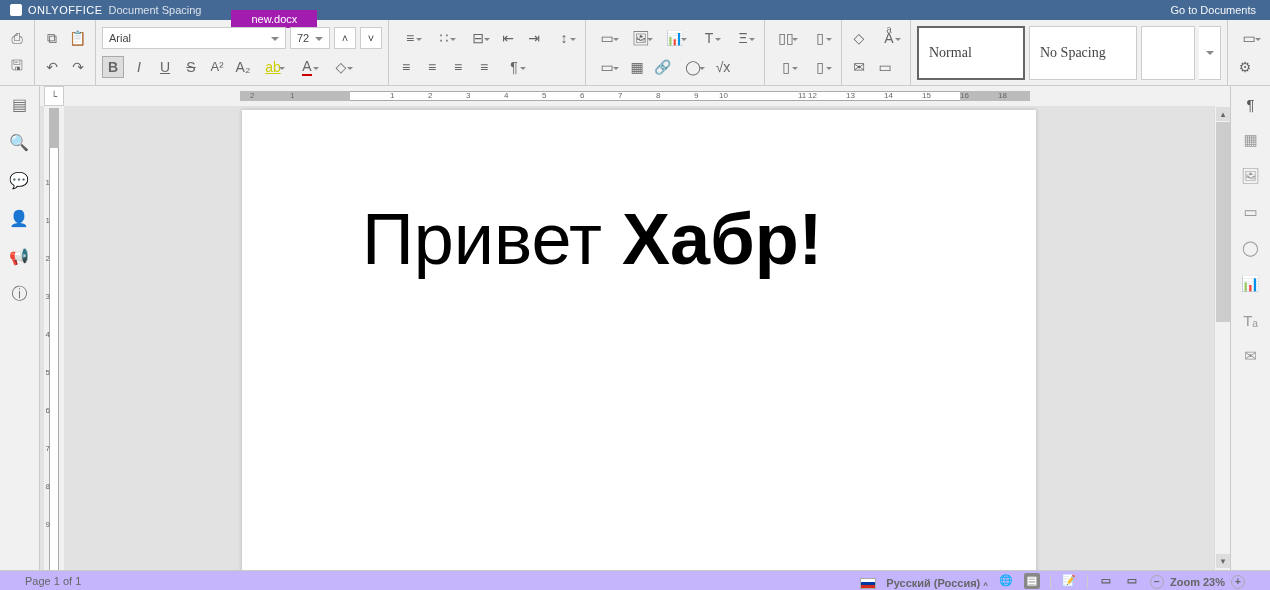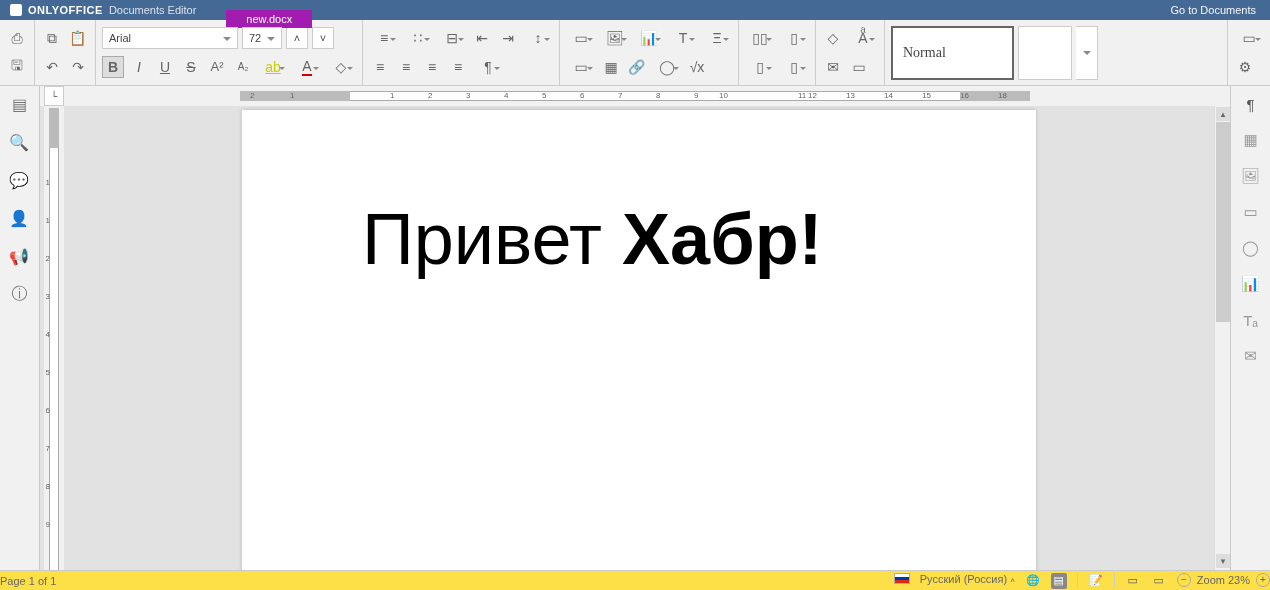--- a/index.html
+++ b/index.html
@@ -2,39 +2,39 @@
 <html><head>
 <meta charset="utf-8">
 <style>
 * { box-sizing: border-box; margin: 0; padding: 0; }
 body { font-family: Arial, sans-serif; font-size: 11px; color: #444; width: 1270px; height: 590px; overflow: hidden; background: #f1f1f1; }
 
 
 .titlebar { height: 20px; background: #446995; display: flex; align-items: center; color: #fff; font-size: 11px; }
 .titlebar .logo { display: flex; align-items: center; padding: 0 10px; gap: 6px; }
 .titlebar .logoico { width: 12px; height: 12px; background: #fff; border-radius: 2px; position: relative; }
-.titlebar .app { font-weight: bold; letter-spacing: .5px; }
+.titlebar .app { font-weight: normal; letter-spacing: .5px; }
 .titlebar .sub { opacity: .8; }
 .titlebar .tab { background: #a21caf; padding: 3px 20px; margin-left: 20px; position: relative; margin-top: 17px; }
 .titlebar .link { margin-left: auto; padding: 0 14px; opacity: .95; cursor: pointer; }
 
 
 .toolbar { height: 66px; background: #f1f1f1; border-bottom: 1px solid #ccc; display: flex; }
 .group { border-right: 1px solid #ccc; padding: 4px 6px; display: flex; flex-direction: column; justify-content: space-around; }
 .row { display: flex; align-items: center; gap: 4px; }
 .btn { width: 22px; height: 22px; display: flex; align-items: center; justify-content: center; cursor: pointer; border: 1px solid transparent; color: #666; font-size: 14px; }
 .btn.pressed { border-color: #aaa; background: #ddd; }
 .btn.dd { width: 30px; position: relative; }
 .dd::after { content: ''; position: absolute; right: 2px; top: 50%; border: 3px solid transparent; border-top-color: #888; }
 .sel { height: 22px; border: 1px solid #ccc; background: #fff; display: flex; align-items: center; padding: 0 6px; font-size: 11px; position: relative; }
 .sel::after { content: ''; position: absolute; right: 6px; top: 50%; margin-top: -1px; border: 4px solid transparent; border-top-color: #888; }
-.sel.font { width: 136px; }
+.sel.font { width: 184px; }
 .sel.size { width: 40px; }
 .incdec { width: 22px; height: 22px; border: 1px solid #ccc; background: #fff; display: flex; align-items: center; justify-content: center; cursor: pointer; }
-.style-box { width: 123px; height: 54px; border: 1px solid #ccc; background: #fff; display: flex; align-items: center; padding: 0 10px; font-size: 14px; font-family: 'Times New Roman', serif; cursor: pointer; }
+.style-box { width: 108px; height: 54px; border: 1px solid #ccc; background: #fff; display: flex; align-items: center; padding: 0 10px; font-size: 14px; font-family: 'Times New Roman', serif; cursor: pointer; }
 .style-box.sel2 { border: 2px solid #666; }
 .style-dd { width: 22px; height: 54px; border: 1px solid #ccc; border-left: none; background: #fff; display: flex; align-items: center; justify-content: center; cursor: pointer; }
 .style-dd::after { content: ''; border: 4px solid transparent; border-top-color: #888; margin-top: 4px; }
 
 
 .main { display: flex; height: 484px; }
 .lsb { width: 40px; background: #f1f1f1; border-right: 1px solid #cacaca; display: flex; flex-direction: column; align-items: center; padding-top: 8px; gap: 18px; }
 .lsb .ico { width: 20px; height: 20px; cursor: pointer; display: flex; align-items: center; justify-content: center; color: #777; font-size: 16px; }
 .rsb { width: 40px; background: #f1f1f1; border-left: 1px solid #cacaca; display: flex; flex-direction: column; align-items: center; padding-top: 8px; gap: 16px; }
 .rsb .ico { width: 20px; height: 20px; cursor: pointer; display: flex; align-items: center; justify-content: center; color: #999; font-size: 15px; }
@@ -59,37 +59,37 @@
 .page { width: 794px; height: 1000px; background: #fff; box-shadow: 0 0 4px rgba(0,0,0,.2); padding: 90px 120px; }
 .page .text { font-size: 72px; line-height: 1.1; font-family: Arial, sans-serif; color: #000; }
 .page .text .b { font-weight: bold; }
 
 .vscroll { width: 16px; background: #f1f1f1; border-left: 1px solid #ddd; position: relative; }
 .vscroll .arr { width: 14px; height: 14px; background: #ddd; margin: 1px; font-size: 9px; display: flex; align-items: center; justify-content: center; color: #666; cursor: pointer; }
 .vscroll .thumb { position: absolute; top: 16px; left: 1px; width: 14px; height: 200px; background: #ccc; }
 .vscroll .arr.bot { position: absolute; bottom: 1px; }
 
 
-.status { height: 20px; background: #fde047; border-top: 1px solid #cacaca; display: flex; align-items: center; font-size: 11px; padding: 0 0; }
+.status { height: 20px; background: #c4b5fd; border-top: 1px solid #cacaca; display: flex; align-items: center; font-size: 11px; padding: 0 25px; }
 .status .left { color: #666; }
-.status .right { margin-left: auto; display: flex; align-items: flex-start; gap: 10px; color: #666; }
+.status .right { margin-left: auto; display: flex; align-items: flex-end; gap: 10px; color: #666; font-weight: bold; }
 .status .sico { width: 16px; height: 16px; display: flex; align-items: center; justify-content: center; cursor: pointer; }
 .status .sep { width: 1px; height: 14px; background: #ccc; }
 .flag { width: 16px; height: 11px; background: linear-gradient(#fff 33%, #0039a6 33% 66%, #d52b1e 66%); border: 1px solid #aaa; }
 .zoom { display: flex; align-items: center; gap: 6px; }
 .zbtn { width: 14px; height: 14px; border: 1px solid #aaa; border-radius: 50%; display: flex; align-items: center; justify-content: center; font-size: 10px; cursor: pointer; }
 </style>
 </head>
 <body>
 
 <div class="titlebar">
   <div class="logo">
     <span class="logoico"></span>
     <span class="app">ONLYOFFICE</span>
-    <span class="sub">Documents Editor</span>
+    <span class="sub">Document Spacing</span>
   </div>
   <div class="tab"><span>new.docx</span></div>
   <div class="link"><span>Go to Documents</span></div>
 </div>
 
 <div class="toolbar">
   <div class="group">
     <div class="row">
         <span class="btn">⎙</span>
       </div>
@@ -125,21 +125,21 @@
       <span class="btn">
           <i>I</i>
         </span>
       <span class="btn">
           <u>U</u>
         </span>
       <span class="btn">
           <s>S</s>
         </span>
       <span class="btn" style="font-size:13px">A²</span>
-      <span class="btn" style="font-size:10px">A₂</span>
+      <span class="btn" style="font-size:14px">A₂</span>
       <span class="btn dd" style="color:#cc0">
           <u>ab</u>
         </span>
       <span class="btn dd">
           <span style="border-bottom:2px solid #c00">A</span>
         </span>
       <span class="btn dd">◇</span>
     </div>
   </div>
   <div class="group">
@@ -192,20 +192,23 @@
       </div>
     <div class="row">
         <span class="btn">✉</span>
         <span class="btn">▭</span>
       </div>
   </div>
   <div class="group" style="flex:1">
     <div class="row" style="height:100%;align-items:center">
       <div class="style-box sel2">
           <span>Normal</span>
+        </div>
+      <div class="style-box">
+          <span>No Spacing</span>
         </div>
       <div class="style-box" style="width:54px"></div>
       <div class="style-dd"></div>
     </div>
   </div>
   <div class="group" style="border-right:none">
     <div class="row">
         <span class="btn dd">▭</span>
       </div>
     <div class="row">

